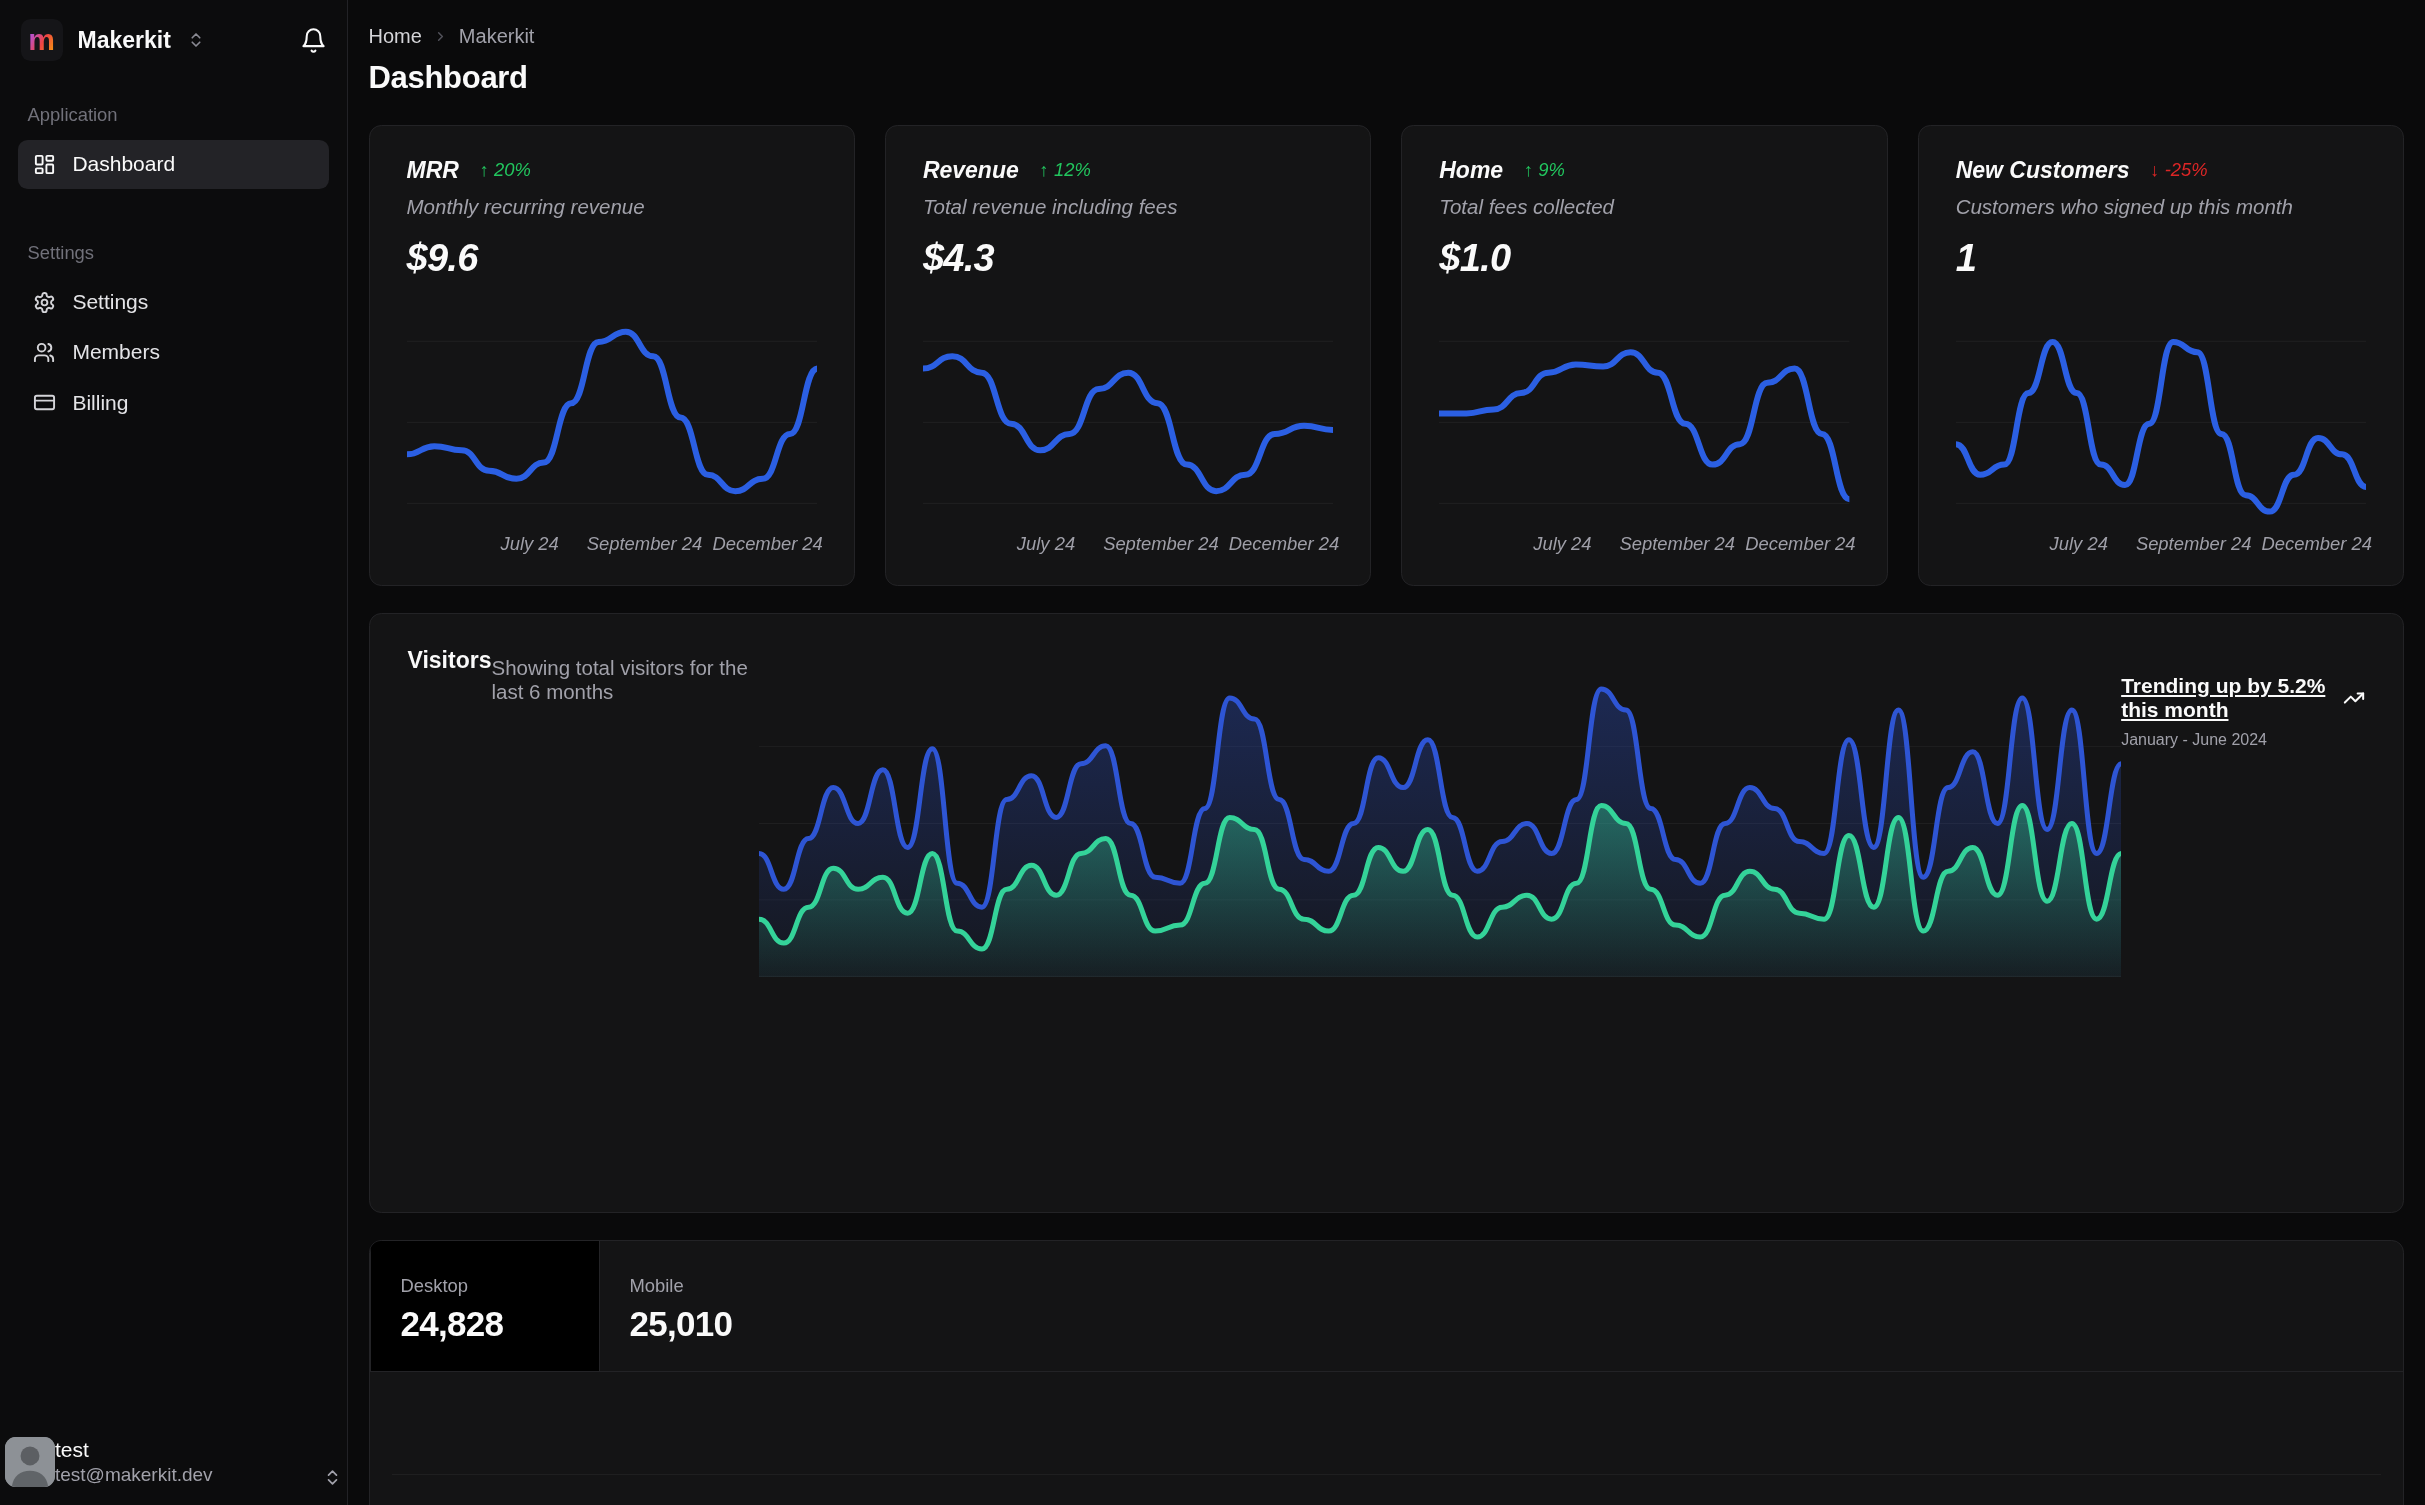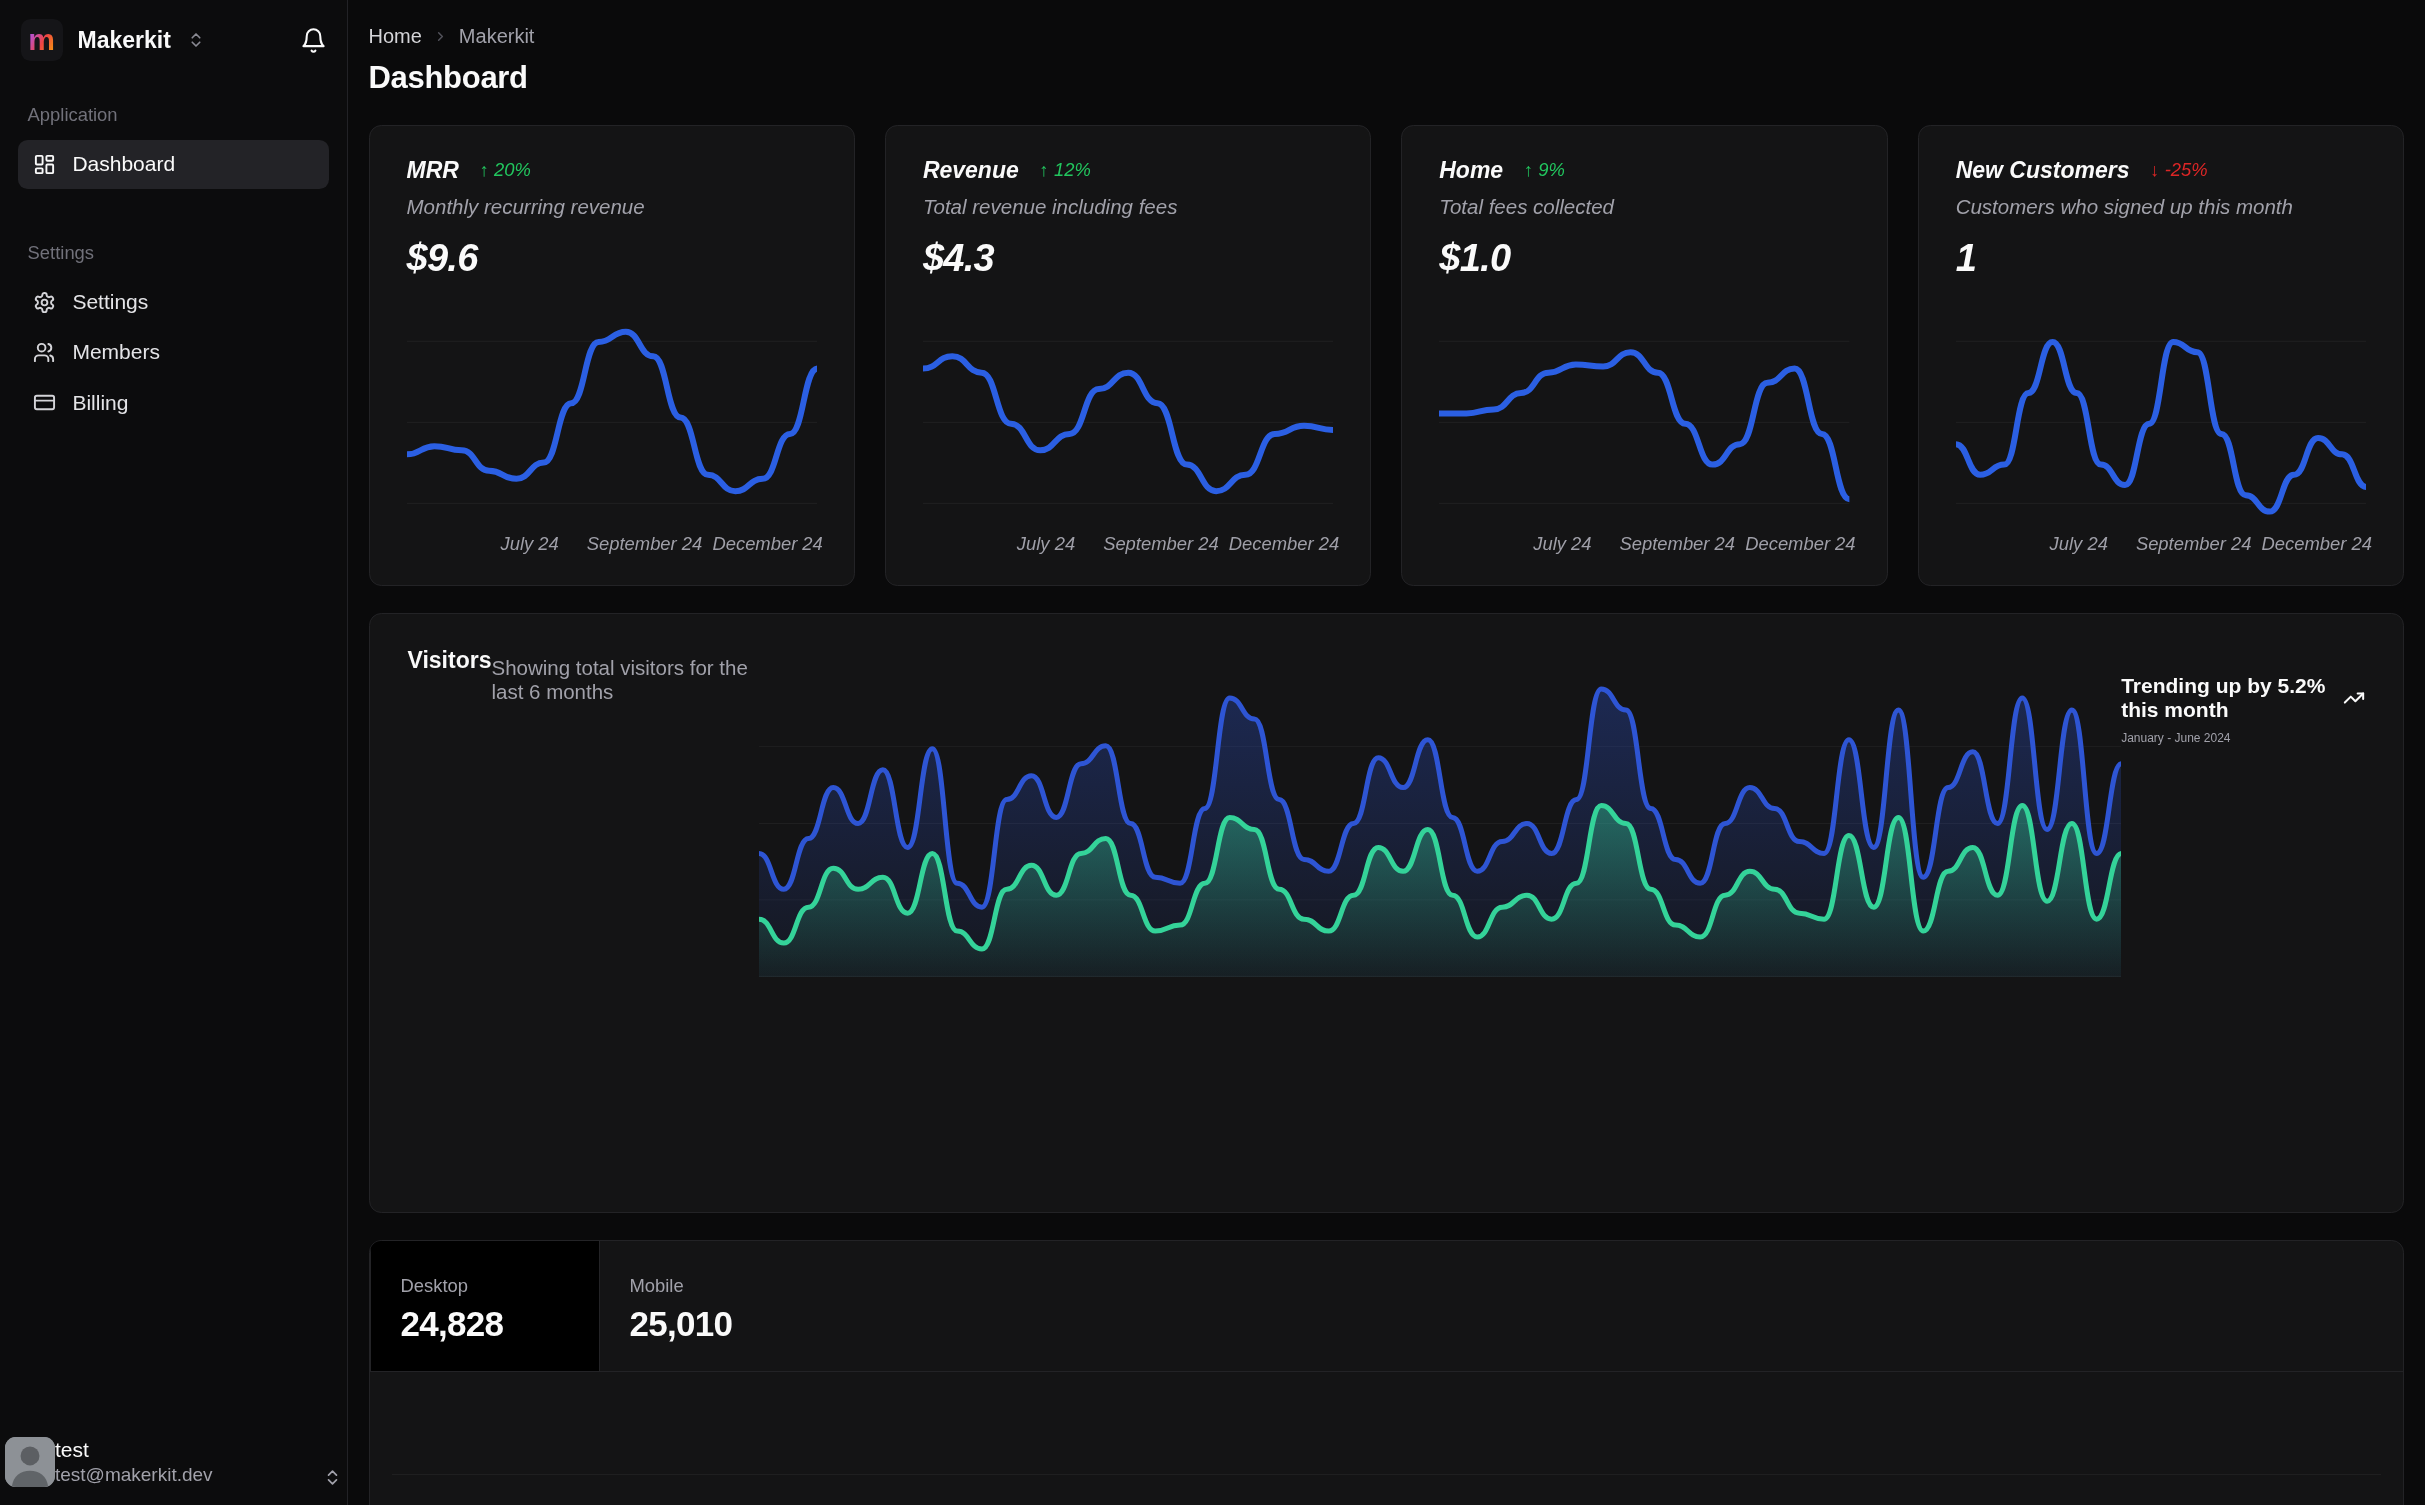--- a/index.html
+++ b/index.html
@@ -82,22 +82,22 @@
   .axis-row .a0 { left:30%; }
   .axis-row .a1 { left:58%; }
   .axis-row .a2 { left:88%; }
 
   
   .visitors-card { margin-top:27px; height:600px; padding:33px 38px; display:flex; flex-direction:row; }
   .sec-title { font-size:23px; font-weight:700; color:#fafafa; }
   .sec-sub { font-size:20.5px; color:#a1a1aa; margin-top:9.6px; }
   .visitors-chart { margin-top:23px; width:100%; height:307px; }
   .vis-footer { margin-top:27px; }
-  .vis-footer .bold { display:flex; align-items:center; gap:11px; font-size:21px; font-weight:700; color:#fafafa; }
-  .vis-footer .sub { font-size:12px; color:#a1a1aa; margin-top:9.6px; }
+  .vis-footer .bold { display:flex; align-items:center; gap:11px; font-size:21px; font-weight:700; color:#fafafa;text-decoration:underline; }
+  .vis-footer .sub { font-size:16px; color:#a1a1aa; margin-top:9.6px; }
 
   
   .pv-card { margin-top:27px; height:546px; padding:0; overflow:hidden; position:relative; }
   .pv-header { display:flex; border-bottom:0.7px solid #232326; }
   .pv-head-left { flex:1; padding:31px 38px; }
   .pv-tab {
     width:229px; padding:34px 0 27px 30px; border-left:0.7px solid #232326; cursor:pointer;
   }
   .pv-tab.active { background:#000000; }
   .pv-tab .t-label { font-size:18.4px; color:#a1a1aa; }

